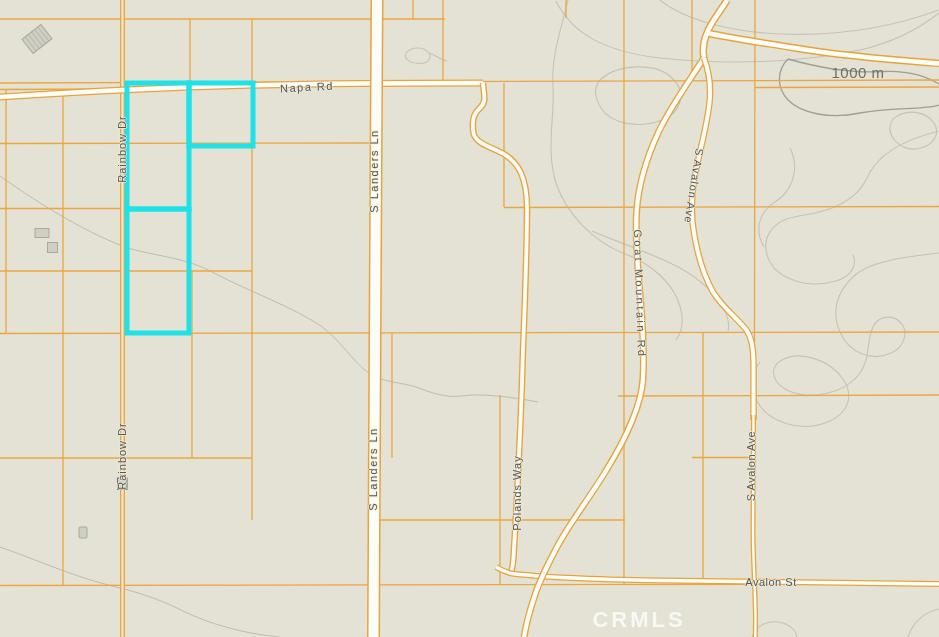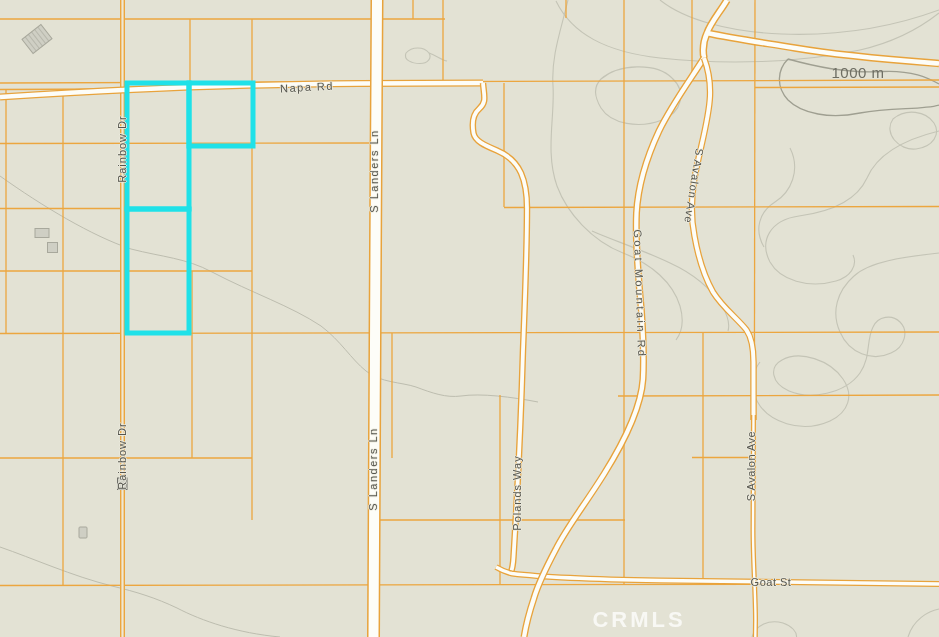--- a/index.html
+++ b/index.html
@@ -166,18 +166,18 @@
 
   <div class="lbl" style="left:307px;top:87px;transform:translate(-50%,-50%) rotate(-3deg);letter-spacing:1.5px;">Napa Rd</div>
   <div class="lbl" style="left:374px;top:171px;transform:translate(-50%,-50%) rotate(-90deg);letter-spacing:1.5px;">S Landers Ln</div>
   <div class="lbl" style="left:373px;top:469px;transform:translate(-50%,-50%) rotate(-90deg);letter-spacing:1.5px;">S Landers Ln</div>
   <div class="lbl" style="left:122px;top:149px;transform:translate(-50%,-50%) rotate(-90deg);">Rainbow Dr</div>
   <div class="lbl" style="left:122px;top:456px;transform:translate(-50%,-50%) rotate(-90deg);">Rainbow Dr</div>
   <div class="lbl" style="left:640px;top:294px;transform:translate(-50%,-50%) rotate(88deg);letter-spacing:2.5px;">Goat Mountain Rd</div>
   <div class="lbl" style="left:694px;top:186px;transform:translate(-50%,-50%) rotate(99deg);">S Avalon Ave</div>
   <div class="lbl" style="left:751px;top:466px;transform:translate(-50%,-50%) rotate(-90deg);letter-spacing:.5px;">S Avalon Ave</div>
   <div class="lbl" style="left:517px;top:493px;transform:translate(-50%,-50%) rotate(-90deg);">Polands Way</div>
-  <div class="lbl" style="left:771px;top:582px;transform:translate(-50%,-50%);letter-spacing:.5px;">Goat St</div>
+  <div class="lbl" style="left:771px;top:582px;transform:translate(-50%,-50%);letter-spacing:.5px;">Avalon St</div>
 
   <div class="lbl-elev" style="left:858px;top:72px;transform:translate(-50%,-50%);">1000 m</div>
 
   <div class="watermark" style="left:639px;top:620px;transform:translate(-50%,-50%);">CRMLS</div>
 </div>
 
 </body></html>

